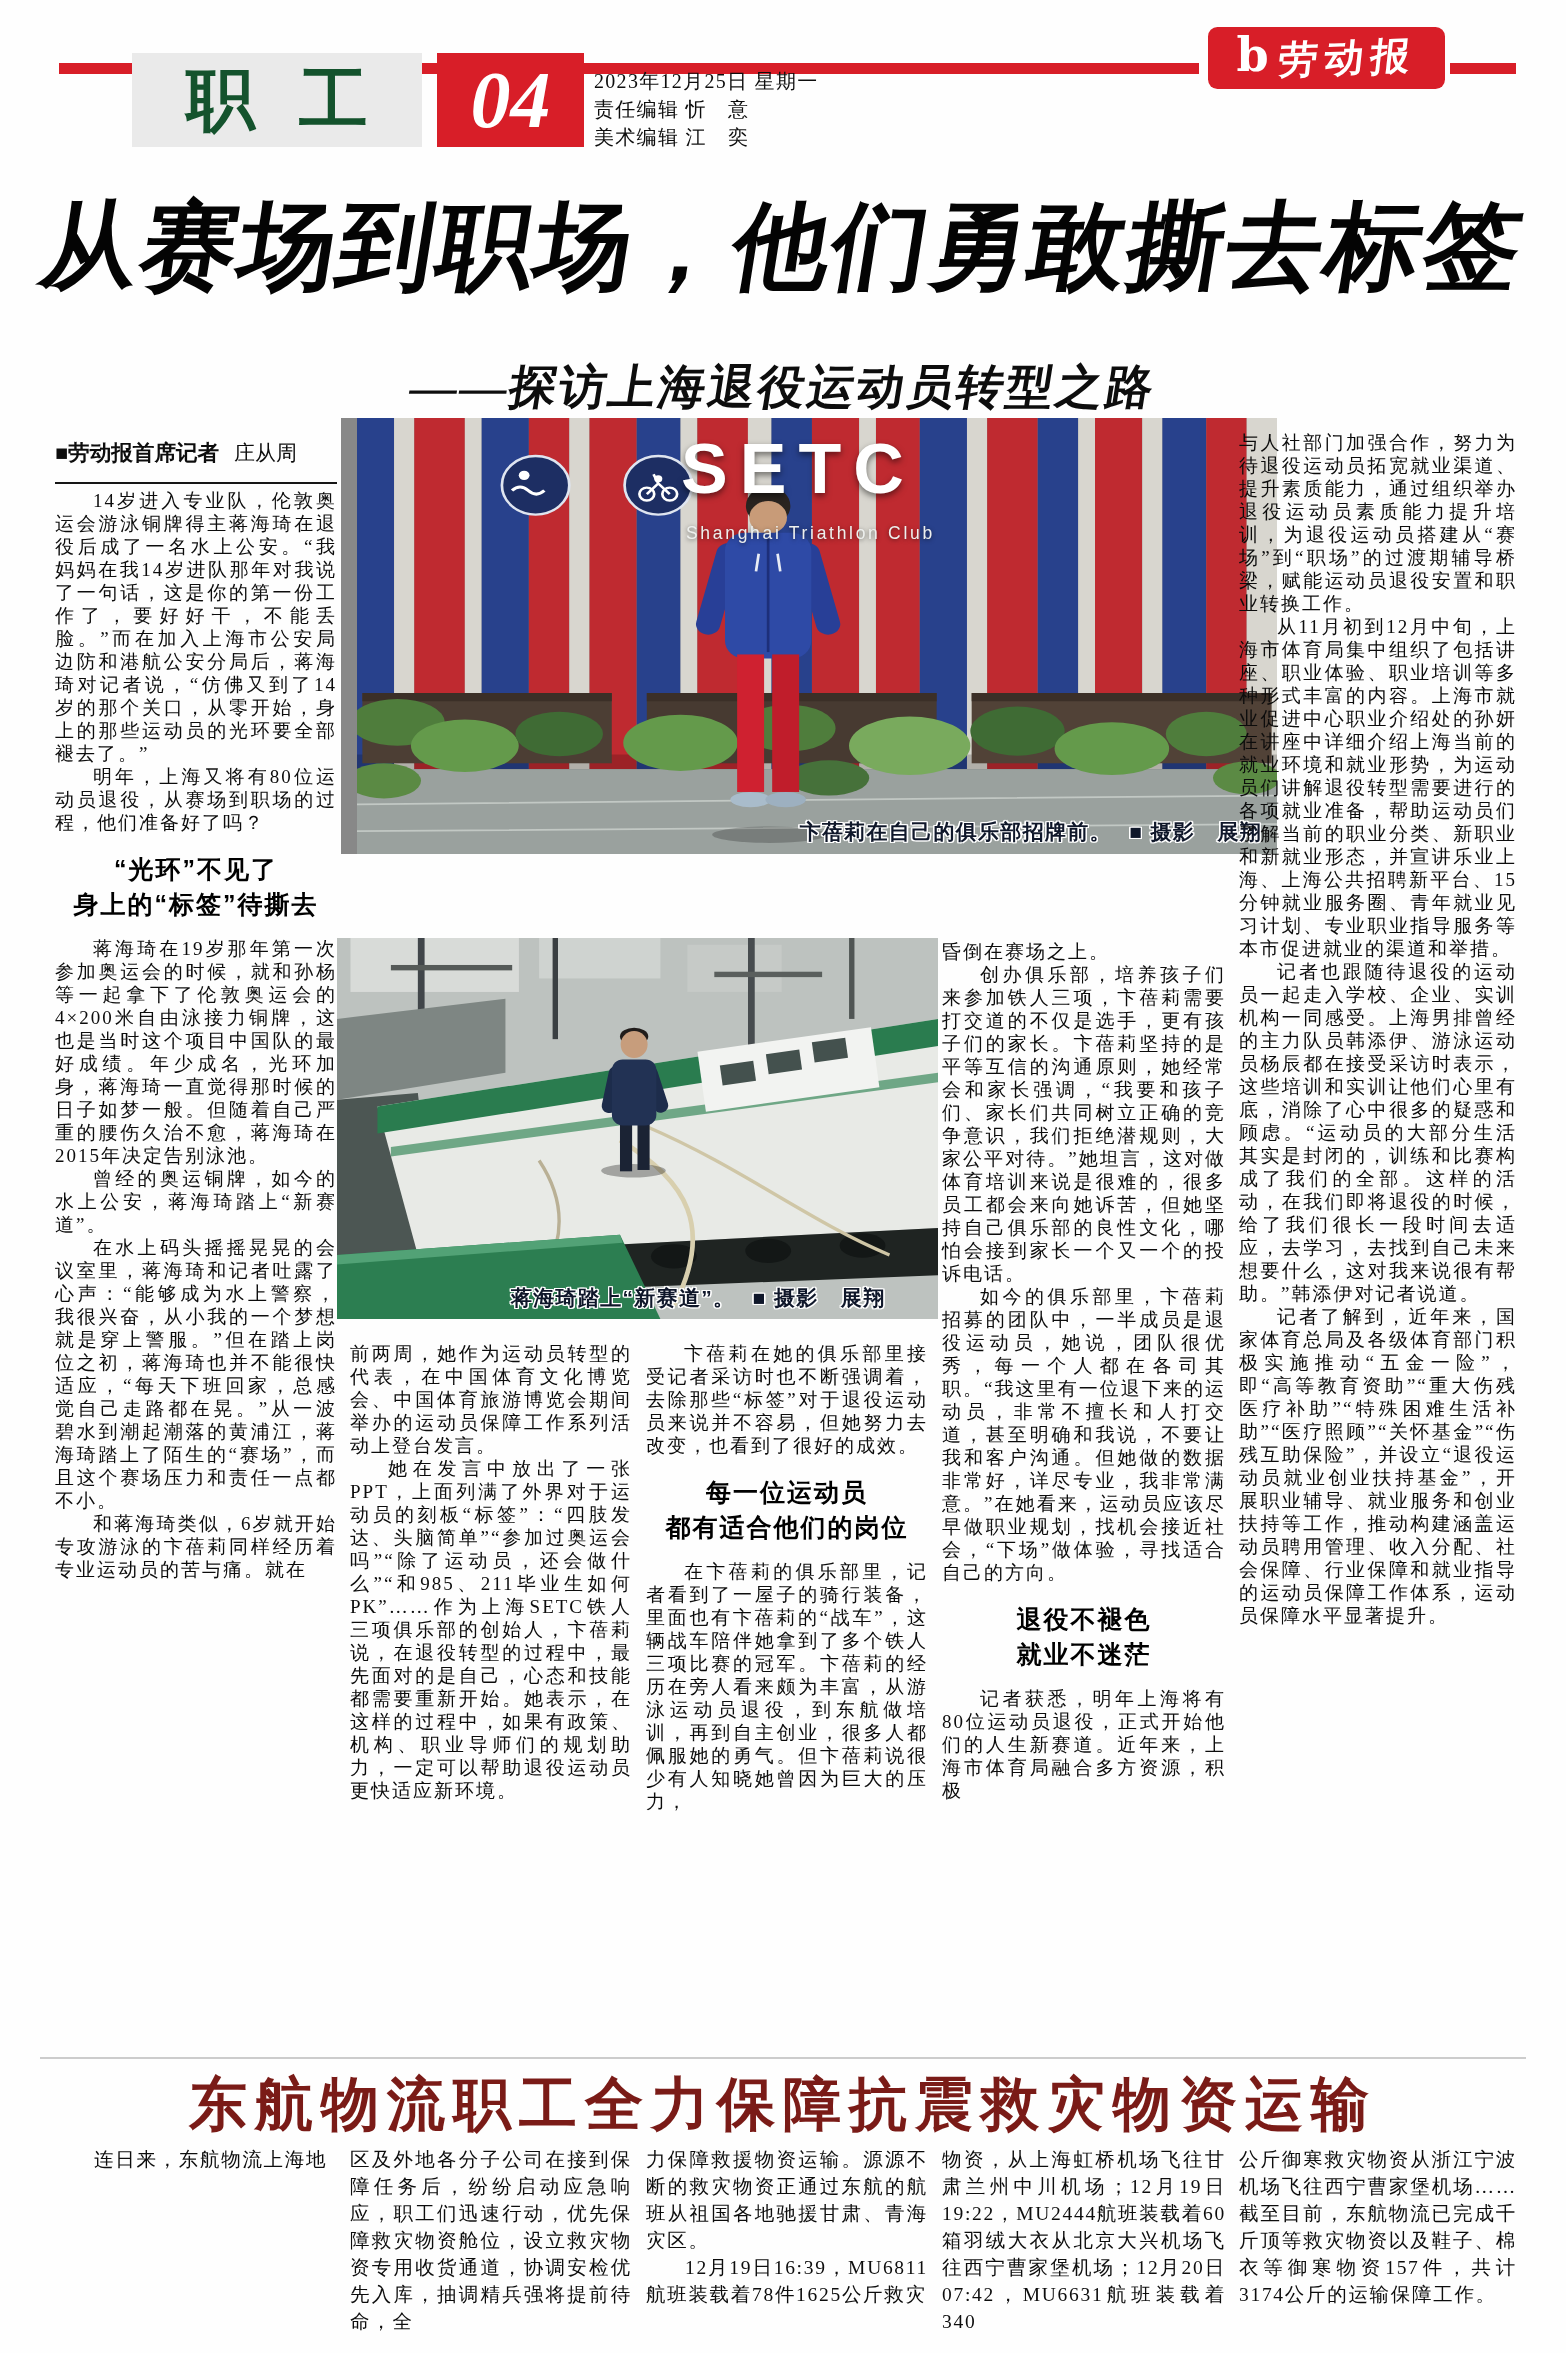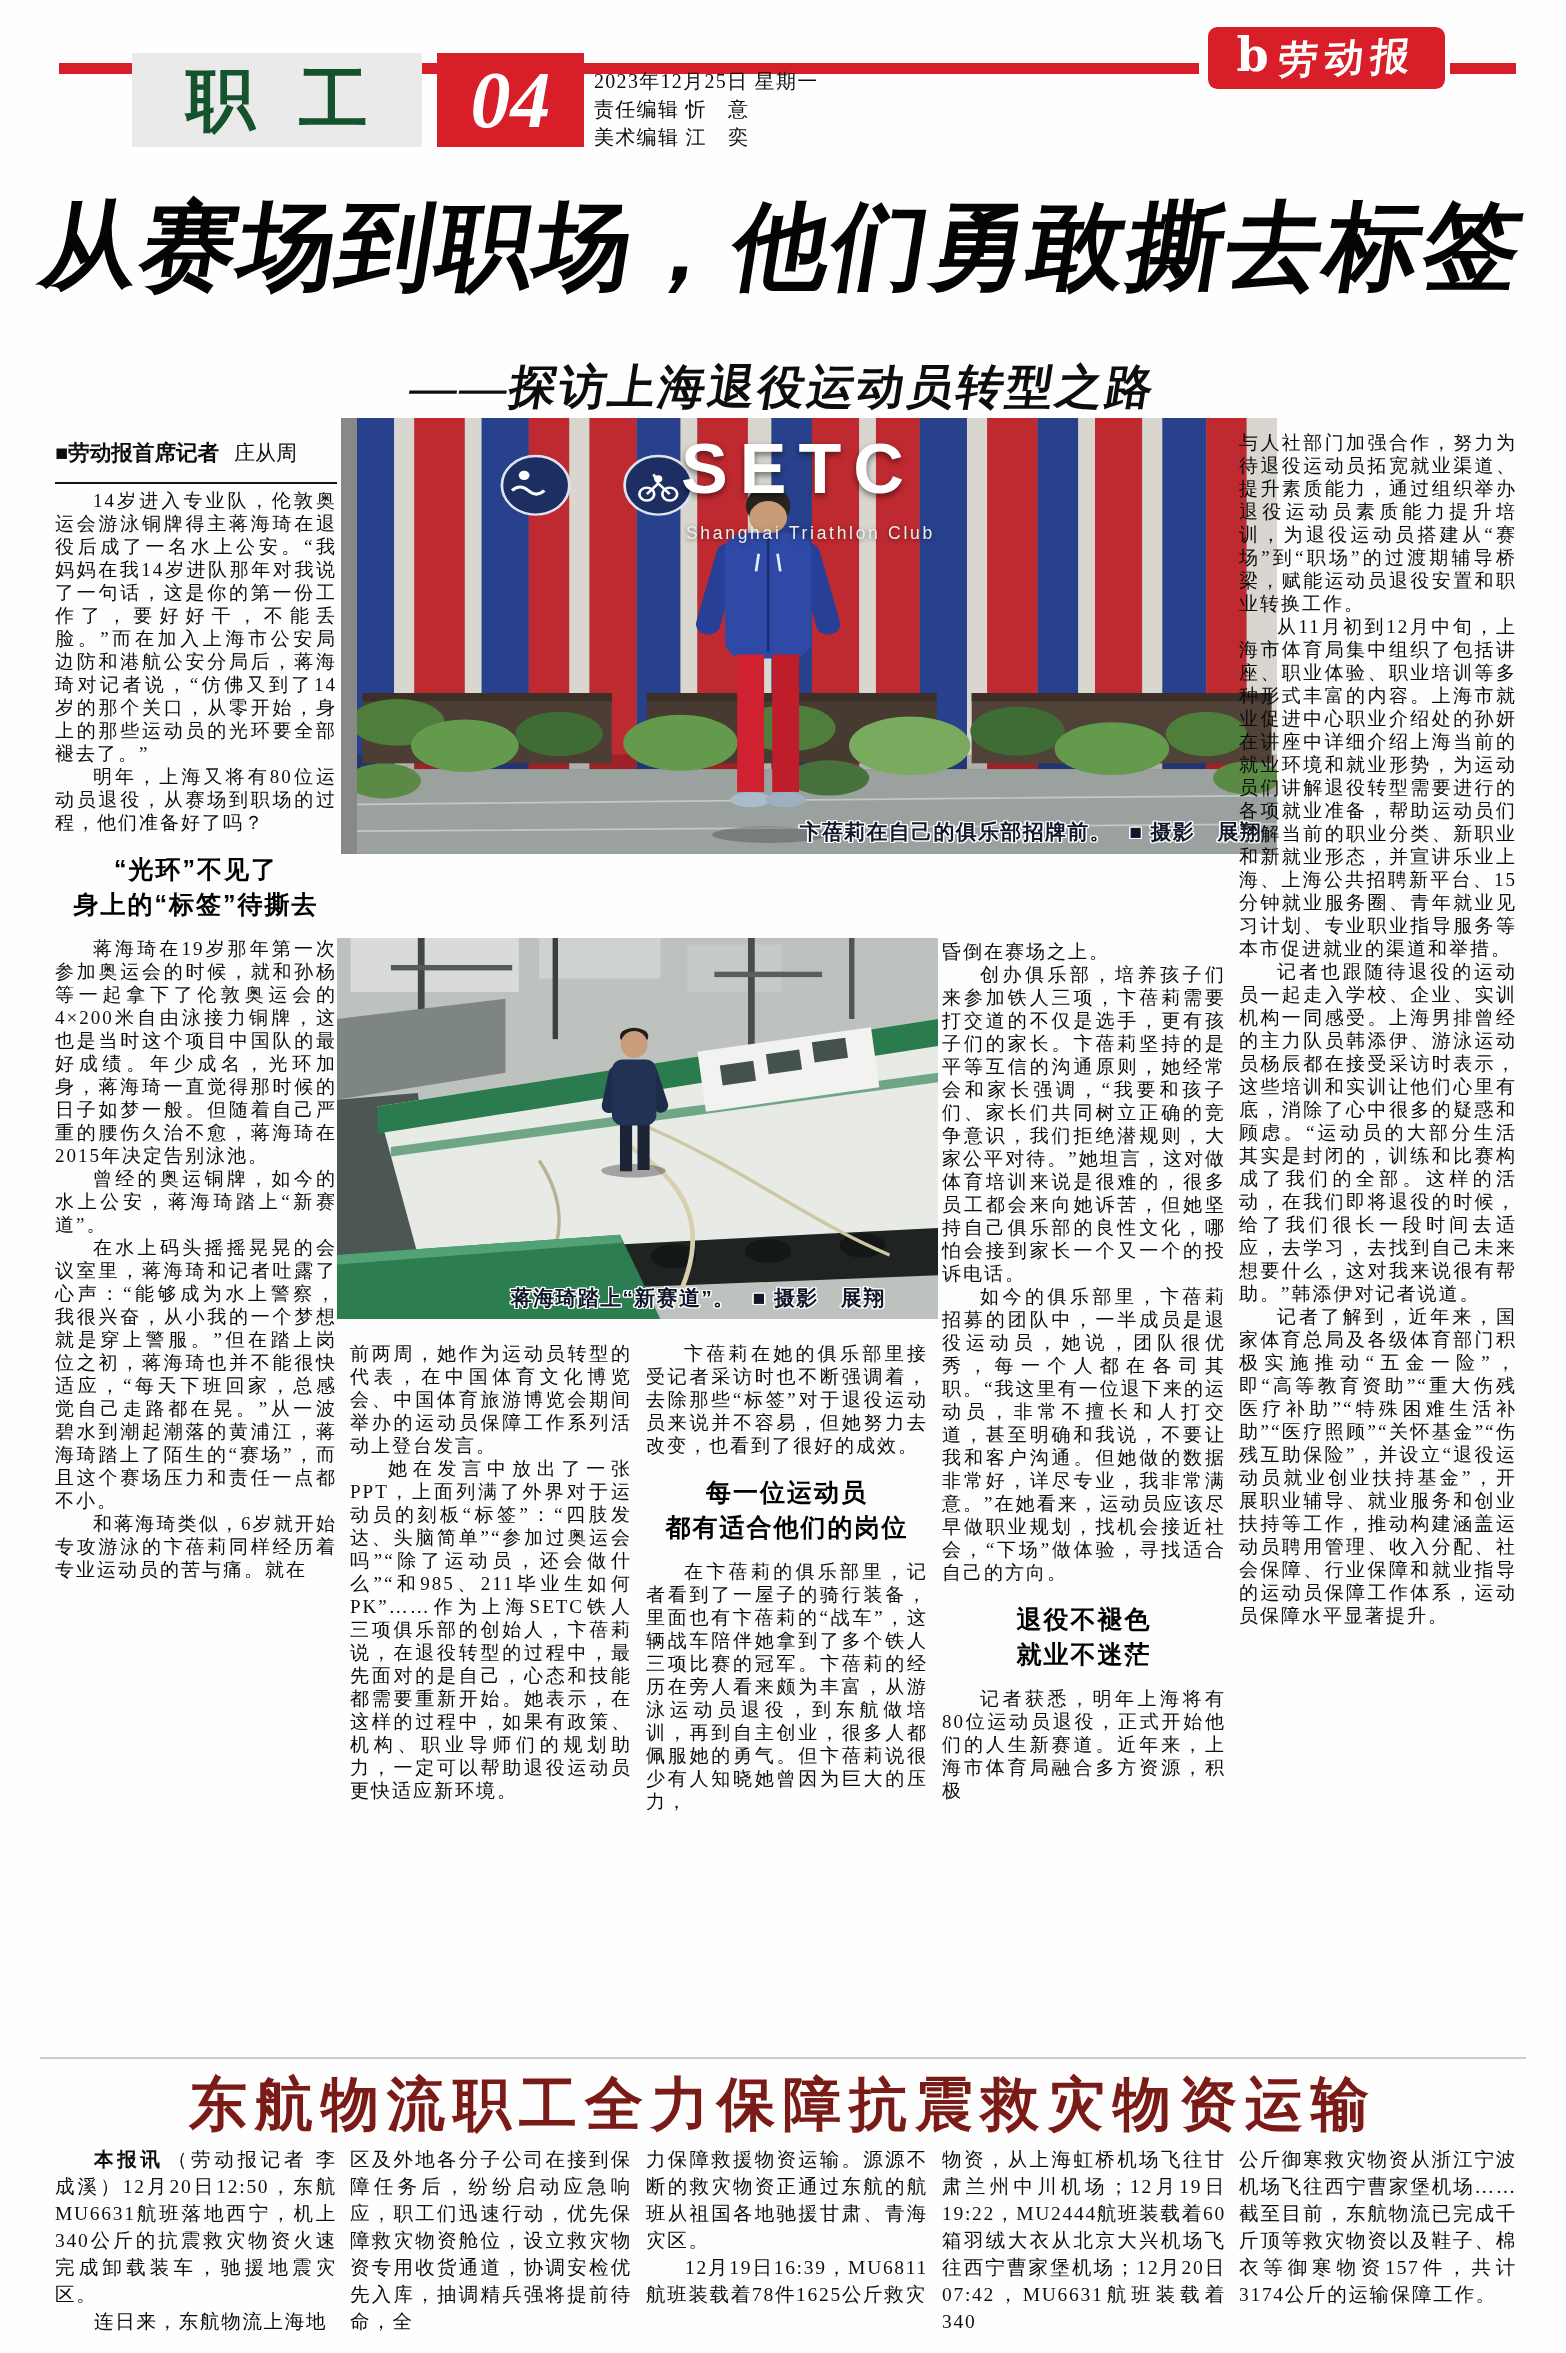--- a/index.html
+++ b/index.html
@@ -276,21 +276,20 @@
   <div class="col" id="col-4">
       <p>与人社部门加强合作，努力为待退役运动员拓宽就业渠道、提升素质能力，通过组织举办退役运动员素质能力提升培训，为退役运动员搭建从“赛场”到“职场”的过渡期辅导桥梁，赋能运动员退役安置和职业转换工作。</p>
       <p class="indent">从11月初到12月中旬，上海市体育局集中组织了包括讲座、职业体验、职业培训等多种形式丰富的内容。上海市就业促进中心职业介绍处的孙妍在讲座中详细介绍上海当前的就业环境和就业形势，为运动员们讲解退役转型需要进行的各项就业准备，帮助运动员们了解当前的职业分类、新职业和新就业形态，并宣讲乐业上海、上海公共招聘新平台、15分钟就业服务圈、青年就业见习计划、专业职业指导服务等本市促进就业的渠道和举措。</p>
       <p class="indent">记者也跟随待退役的运动员一起走入学校、企业、实训机构一同感受。上海男排曾经的主力队员韩添伊、游泳运动员杨辰都在接受采访时表示，这些培训和实训让他们心里有底，消除了心中很多的疑惑和顾虑。“运动员的大部分生活其实是封闭的，训练和比赛构成了我们的全部。这样的活动，在我们即将退役的时候，给了我们很长一段时间去适应，去学习，去找到自己未来想要什么，这对我来说很有帮助。”韩添伊对记者说道。</p>
       <p class="indent">记者了解到，近年来，国家体育总局及各级体育部门积极实施推动“五金一险”，即“高等教育资助”“重大伤残医疗补助”“特殊困难生活补助”“医疗照顾”“关怀基金”“伤残互助保险”，并设立“退役运动员就业创业扶持基金”，开展职业辅导、就业服务和创业扶持等工作，推动构建涵盖运动员聘用管理、收入分配、社会保障、行业保障和就业指导的运动员保障工作体系，运动员保障水平显著提升。</p>
     </div>
 
   <div class="bottom-rule"></div>
   <h2 class="bottom-headline">东航物流职工全力保障抗震救灾物资运输</h2>
   <div class="bcol" id="bcol-0">
-      <p class="indent"><span class="lead">本报讯</span>（劳动报记者 李成溪）12月20日12:50，东航MU6631航班落地西宁，机上340公斤的抗震救灾物资火速完成卸载装车，驰援地震灾区。</p>
       <p class="indent">连日来，东航物流上海地</p>
     </div>
   <div class="bcol" id="bcol-1">
       <p>区及外地各分子公司在接到保障任务后，纷纷启动应急响应，职工们迅速行动，优先保障救灾物资舱位，设立救灾物资专用收货通道，协调安检优先入库，抽调精兵强将提前待命，全</p>
     </div>
   <div class="bcol" id="bcol-2">
       <p>力保障救援物资运输。源源不断的救灾物资正通过东航的航班从祖国各地驰援甘肃、青海灾区。</p>
       <p class="indent">12月19日16:39，MU6811航班装载着78件1625公斤救灾</p>
     </div>
   <div class="bcol" id="bcol-3">

